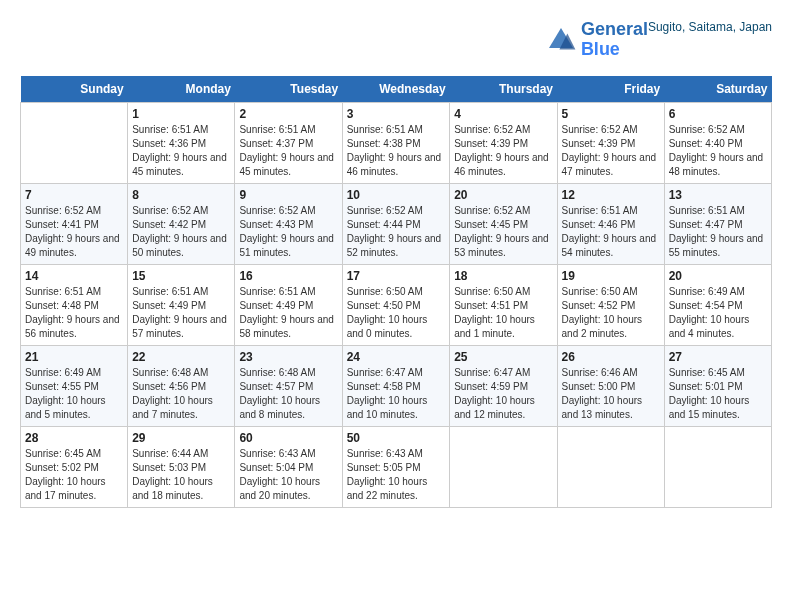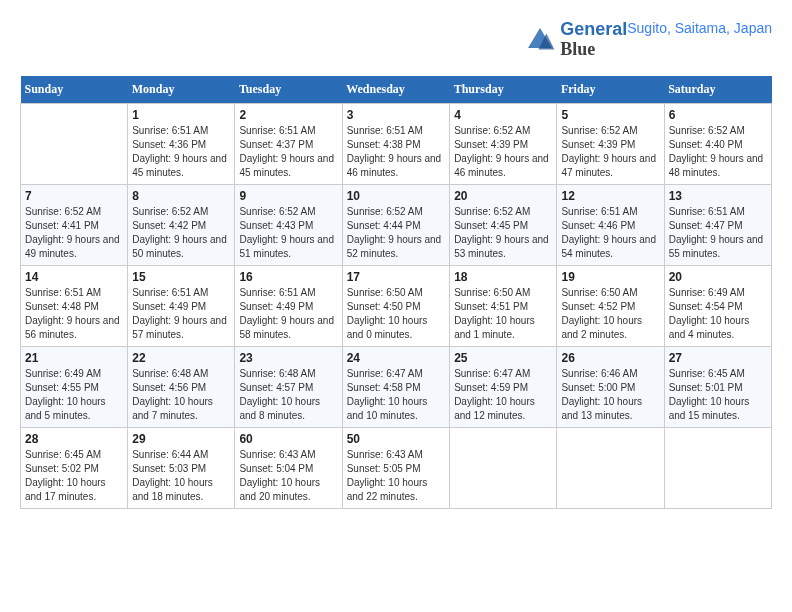--- a/index.html
+++ b/index.html
@@ -36,36 +36,35 @@
     }
     .title-block {
       text-align: right;
     }
     .month-title {
       font-size: 36px;
       font-weight: bold;
       color: #333;
     }
     .location {
-      font-size: 14px;
-      color: #3b82f6;
+      font-size: 12px;
+      color: #0c4a6e;
     }
     .calendar {
       width: 100%;
       border-collapse: collapse;
       font-size: 11px;
     }
     .calendar th {
       background: #2a6cb5;
       color: #fff;
       padding: 6px 4px;
-      text-align: left;
+      text-align: right;
       font-size: 12px;
       font-weight: bold;
-      font-family: Liberation Serif, serif;
     }
     .calendar td {
       border: 1px solid #ccc;
       vertical-align: top;
       padding: 4px;
       width: 108px;
       min-height: 75px;
       background: #fff;
     }
     .calendar tr:nth-child(even) td {
@@ -91,21 +90,21 @@
 
 <div class="header">
   <div class="logo">
     <svg class="logo-icon" viewBox="0 0 40 40">
       <polygon points="20,5 35,30 5,30" fill="#2a6cb5" opacity="0.85"></polygon>
       <polygon points="28,12 38,32 18,32" fill="#1a4a8a" opacity="0.7"></polygon>
     </svg>
     <div>
       <div class="logo-text">
         <span>General</span><br>
-        <span style="color:#404040;font-family:Liberation Serif, serif;">Blue</span>
+        <span style="color:#3b82f6;">Blue</span>
       </div>
     </div>
   </div>
   <div class="title-block">
     <div class="location">Sugito, Saitama, Japan</div>
   </div>
 </div>
 
 <table class="calendar">
   <thead>

